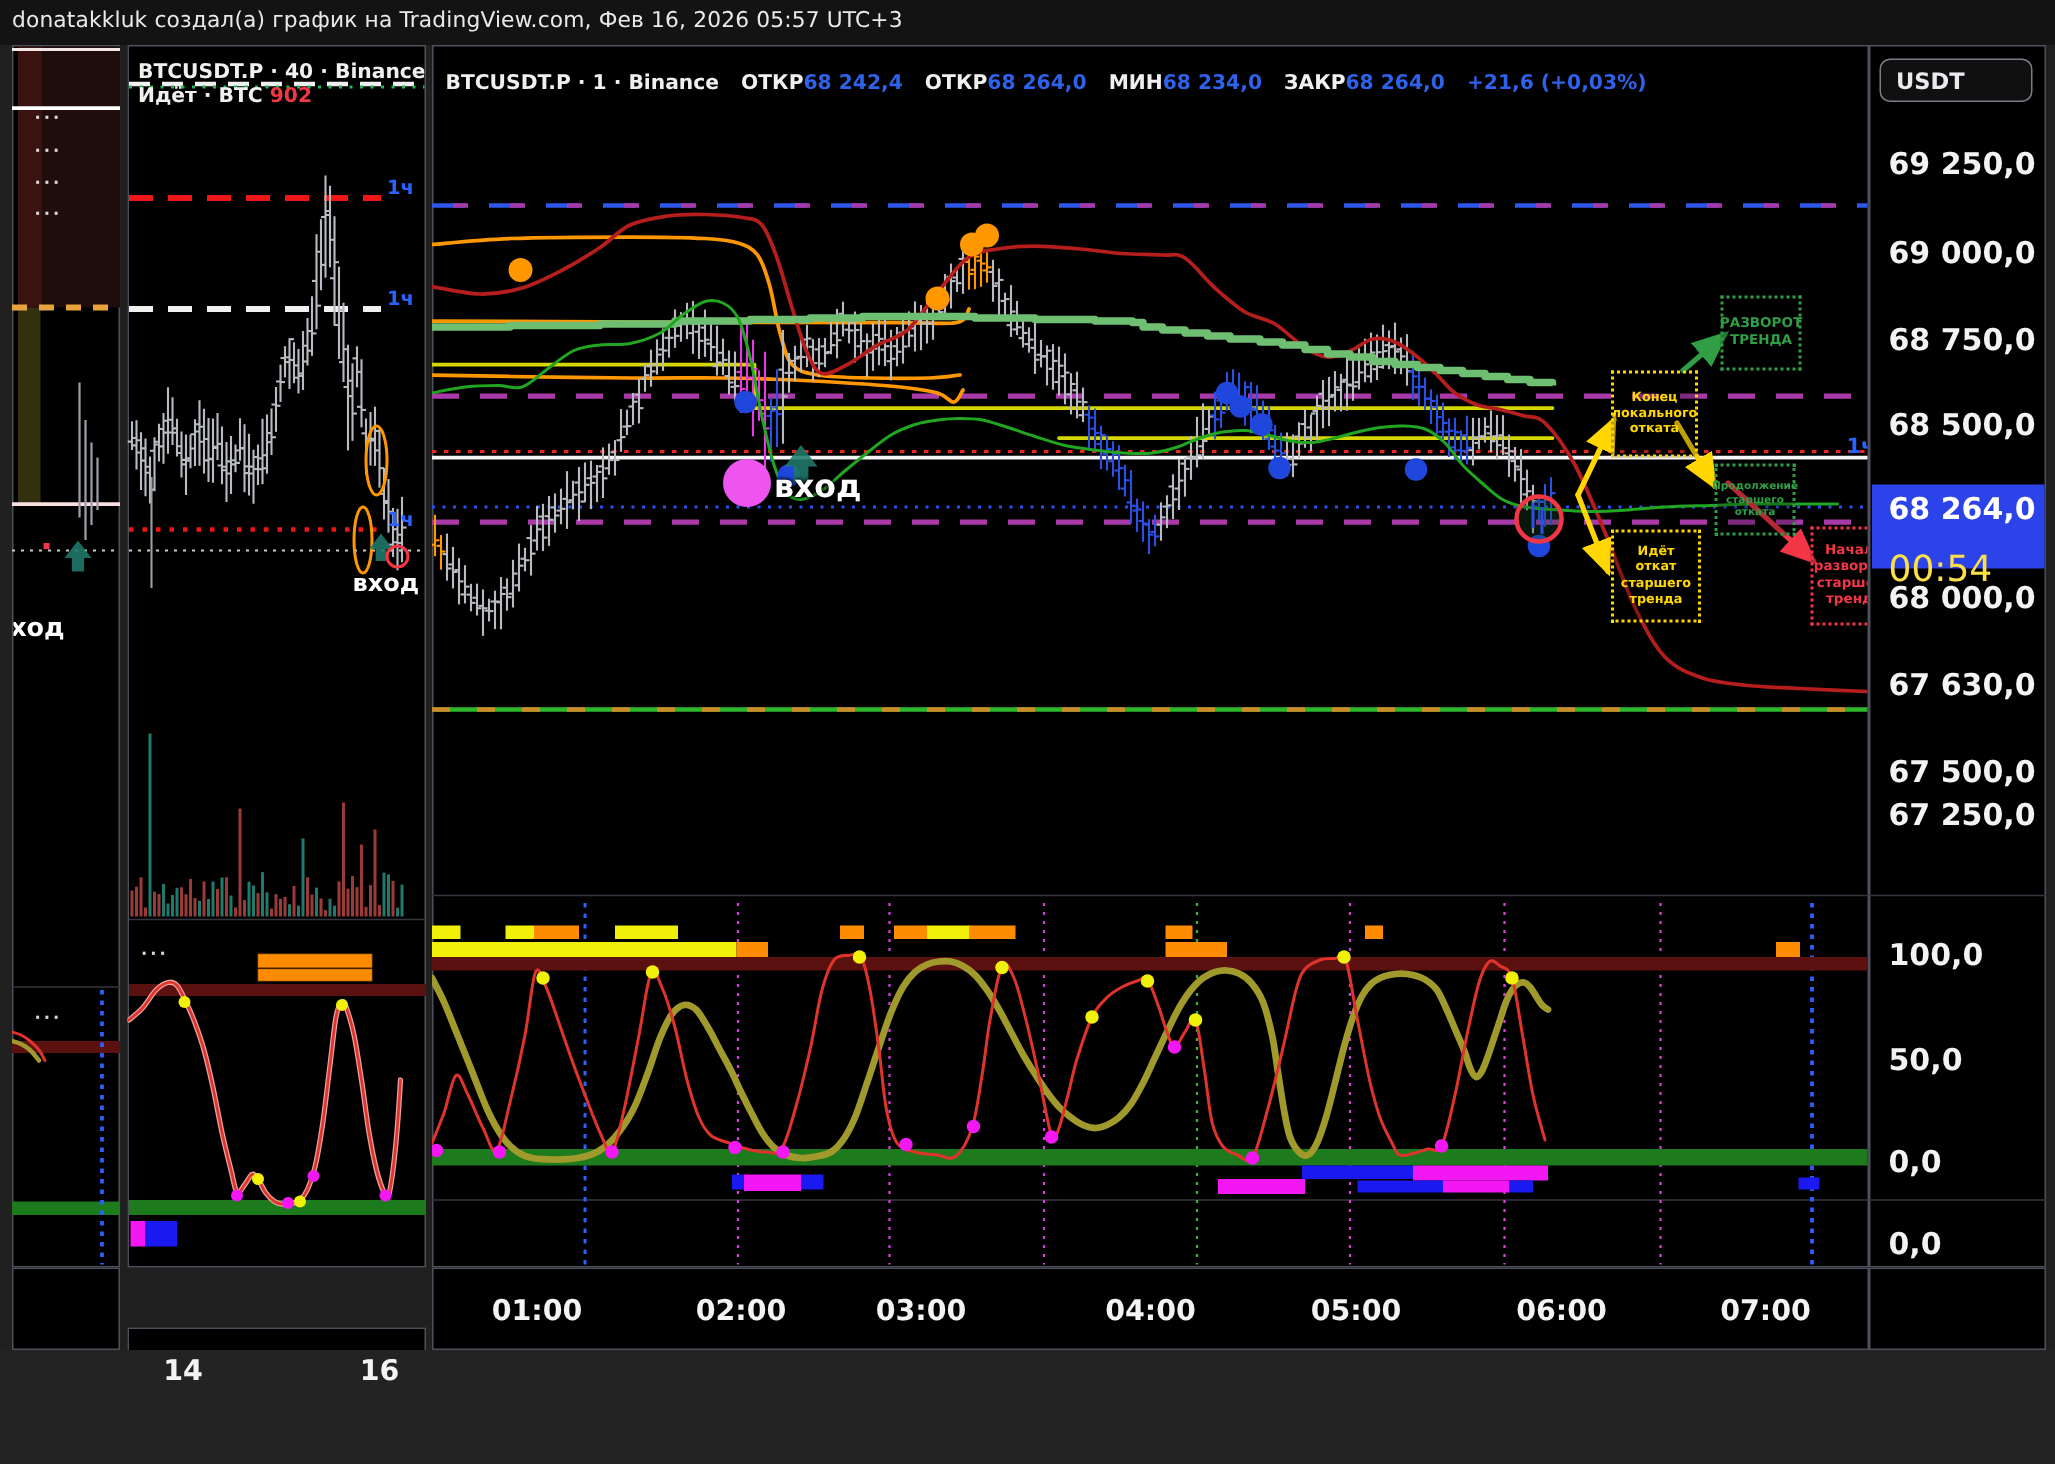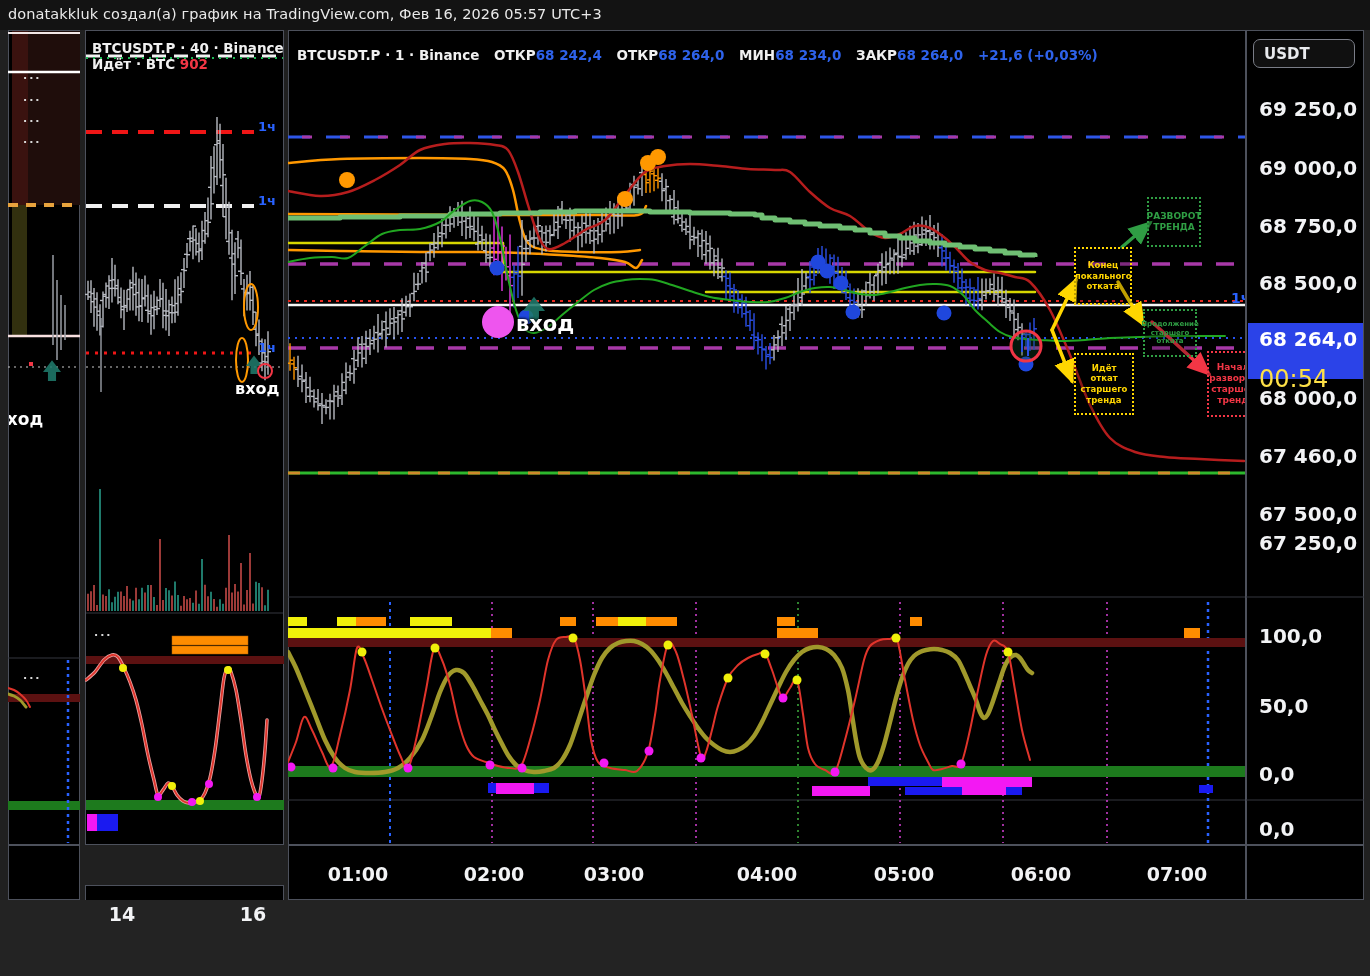--- a/index.html
+++ b/index.html
@@ -106,21 +106,21 @@
     <div class="usdt-btn">USDT</div>
     <div class="badge" id="price-badge" style="top: 292px; height: 56px;">
       <span class="p">68 264,0</span>
       <span class="cd">00:54</span>
     </div>
   <span class="price-label" style="top: 78px;">69 250,0</span>
       <span class="price-label" style="top: 137px;">69 000,0</span>
       <span class="price-label" style="top: 195px;">68 750,0</span>
       <span class="price-label" style="top: 252px;">68 500,0</span>
       <span class="price-label" style="top: 367px;">68 000,0</span>
-      <span class="price-label" style="top: 425px;">67 460,0</span>
+      <span class="price-label" style="top: 425px;">67 630,0</span>
       <span class="price-label" style="top: 483px;">67 500,0</span>
       <span class="price-label" style="top: 512px;">67 250,0</span>
       <span class="price-label" style="top: 605px;">100,0</span>
       <span class="price-label" style="top: 675px;">50,0</span>
       <span class="price-label" style="top: 743px;">0,0</span>
       <span class="price-label" style="top: 798px;">0,0</span>
     </div>
 
   <div class="time-box" id="strip-time"></div>
   <div class="time-box" id="mini-time">

